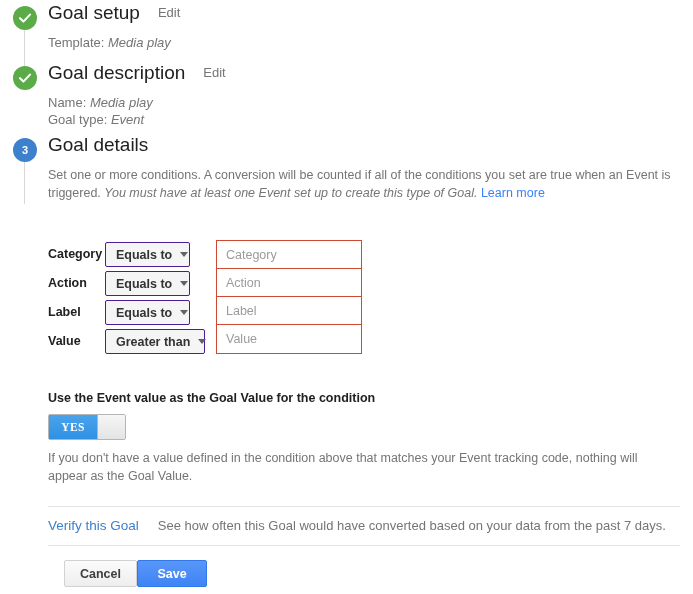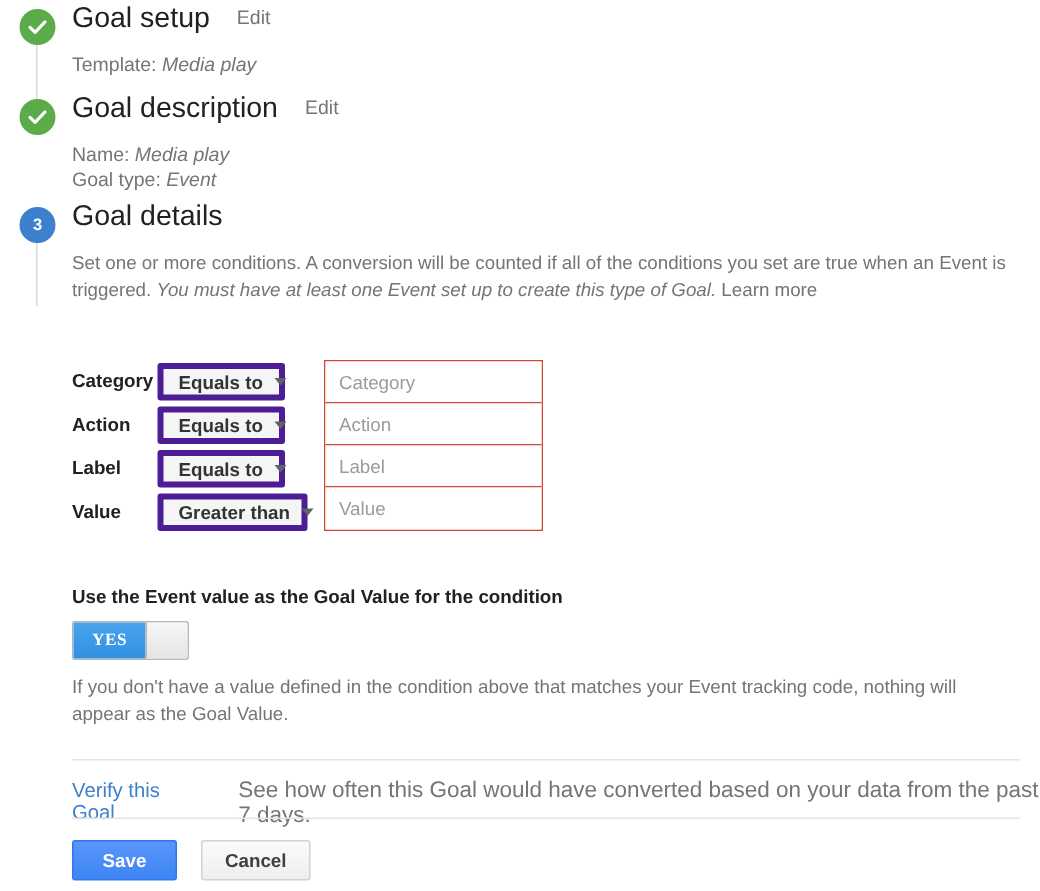--- a/index.html
+++ b/index.html
@@ -106,21 +106,21 @@
   }
   .section-desc {
     font-size: 12.5px;
     color: #757575;
     line-height: 18px;
     margin: 0;
     width: 628px;
   }
   .section-desc i { font-style: italic; }
   .learn-more {
-    color: #737373;
+    color: #3b82f6;
     text-decoration: none;
     cursor: pointer;
   }
 
   
   .conditions {
     position: absolute;
     left: 48px;
     top: 240px;
   }
@@ -140,21 +140,21 @@
     width: 108px;
     padding-top: 2px;
   }
   .cond-select {
     display: inline-flex;
     align-items: center;
     justify-content: space-between;
     height: 25px;
     padding: 0 7px 0 10px;
     background: #f5f5f5;
-    border: 4px solid #4c1d95;
+    border: 1px solid #4c1d95;
     border-radius: 2px;
     font-size: 12.5px;
     color: #333333;
     font-weight: bold;
     cursor: pointer;
     box-sizing: border-box;
     white-space: nowrap;
   }
   .cond-select .caret {
     margin-left: 8px;
@@ -261,23 +261,23 @@
     display: flex;
     align-items: baseline;
   }
   .verify-link {
     font-size: 13.5px;
     color: #3d80cc;
     cursor: pointer;
     text-decoration: none;
   }
   .verify-note {
-    font-size: 15px;
+    font-size: 13px;
     color: #757575;
-    margin-left: 28px;
+    margin-left: 19px;
   }
 
   
   .btn-row {
     position: absolute;
     left: 48px;
     top: 560px;
     display: flex;
     align-items: center;
   }
@@ -411,15 +411,15 @@
 </div>
 
 <div class="rule" id="rule-top"></div>
 <div class="verify-row">
   <span class="verify-link">Verify this Goal</span>
   <span class="verify-note">See how often this Goal would have converted based on your data from the past 7 days.</span>
 </div>
 <div class="rule" id="rule-bottom"></div>
 
 <div class="btn-row">
+  <button class="btn btn-cancel">Cancel</button>
   <button class="btn btn-save">Save</button>
-  <button class="btn btn-cancel">Cancel</button>
 </div>
 
 </body></html>

